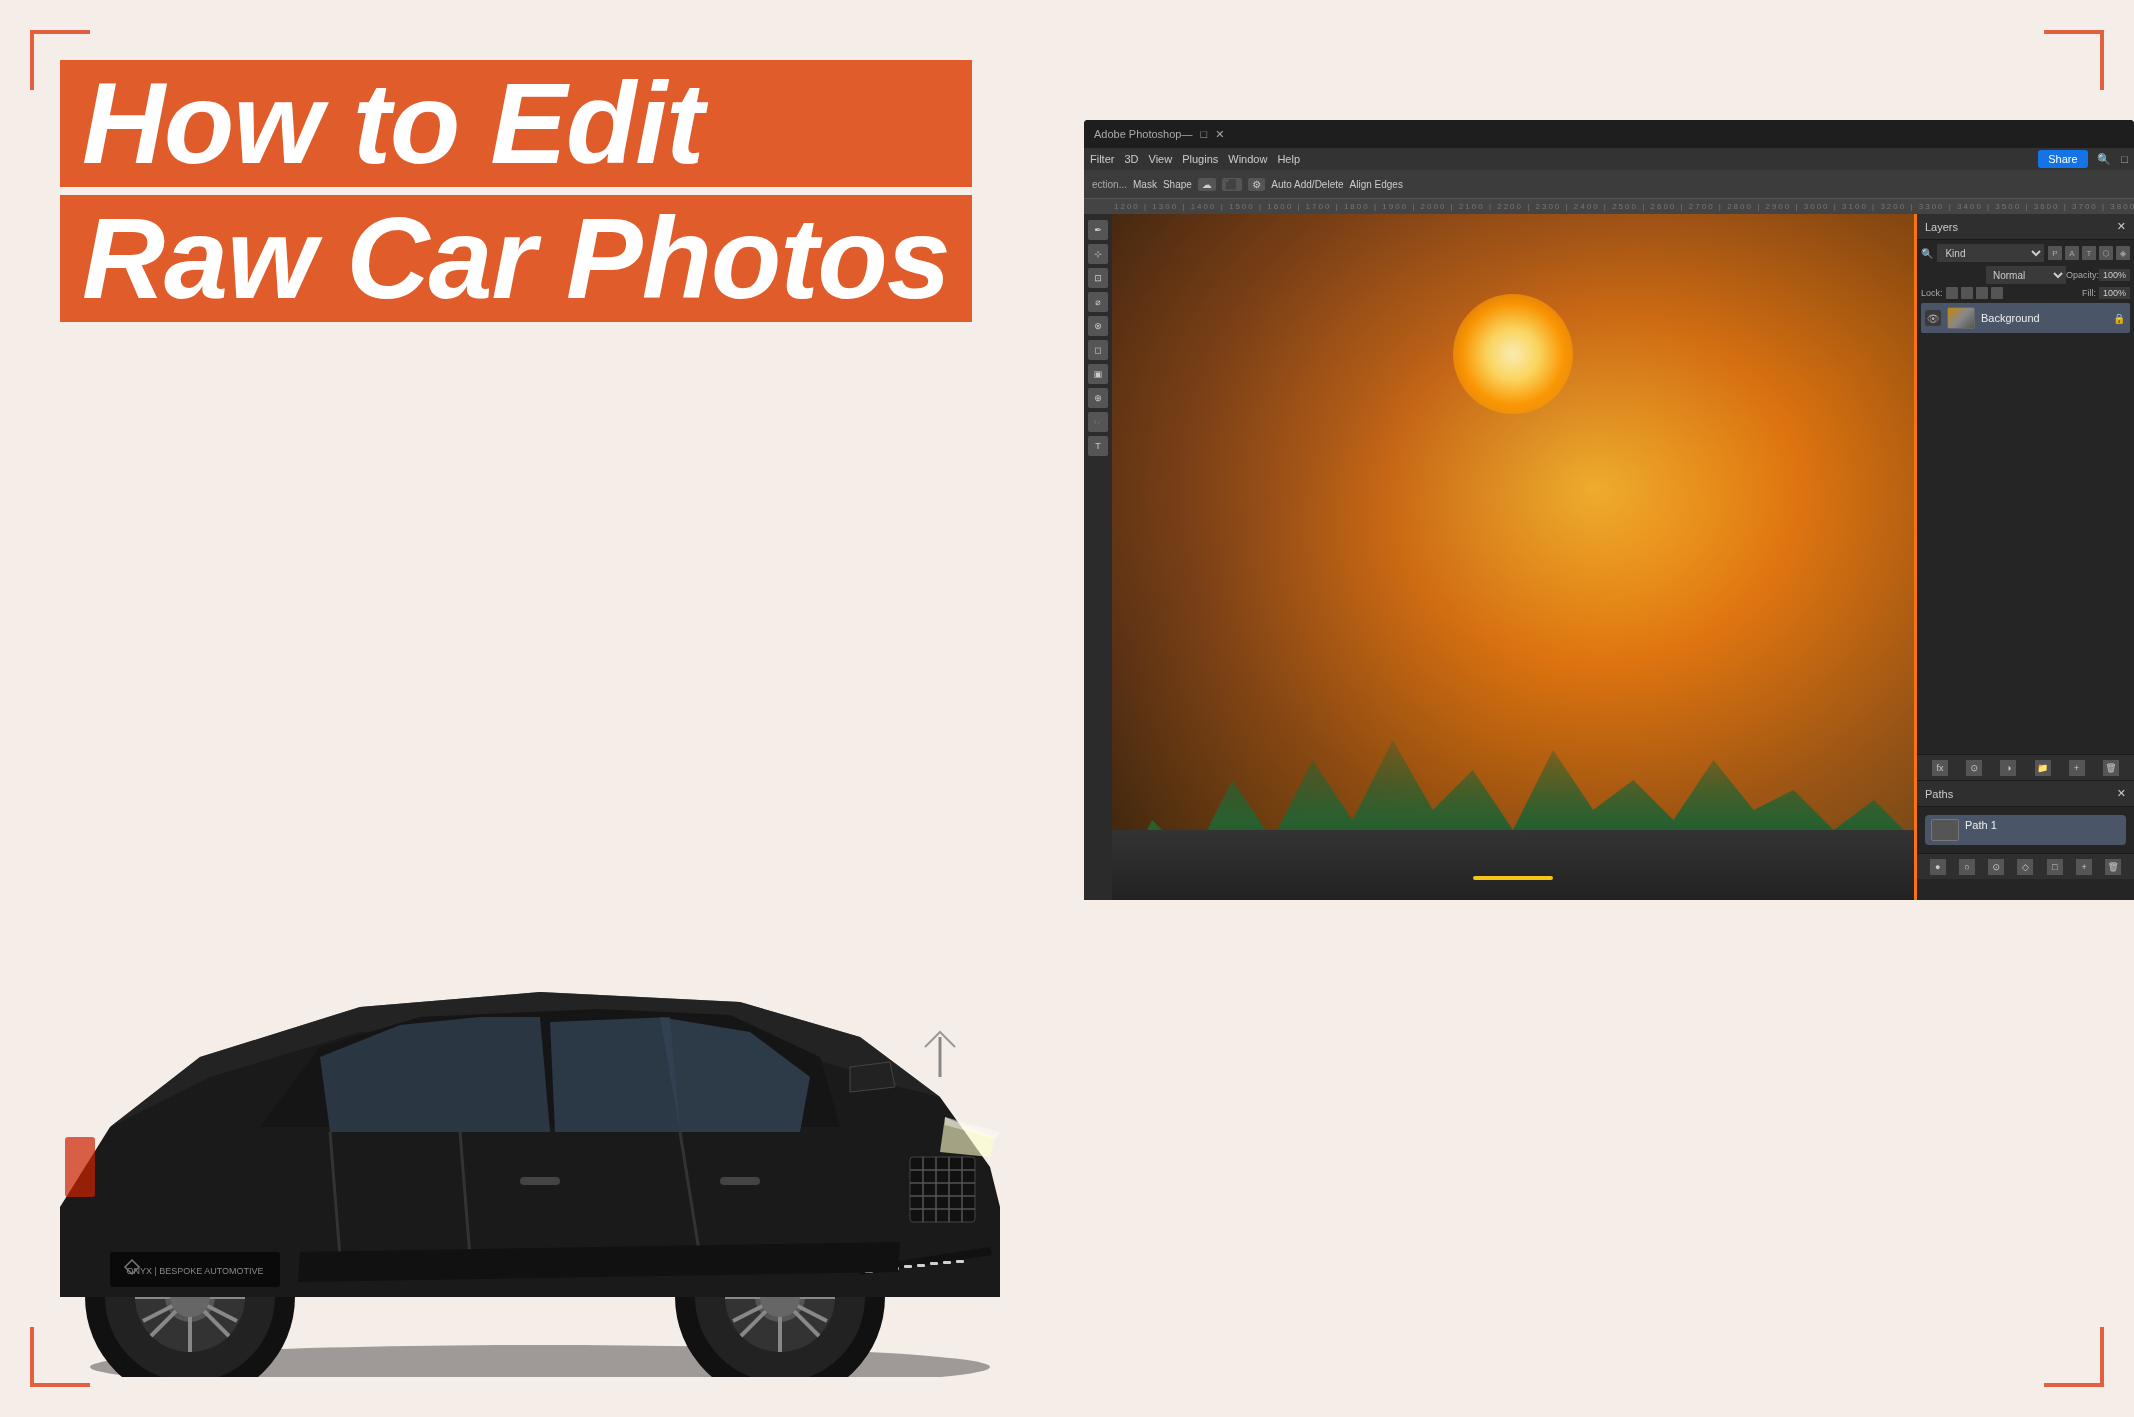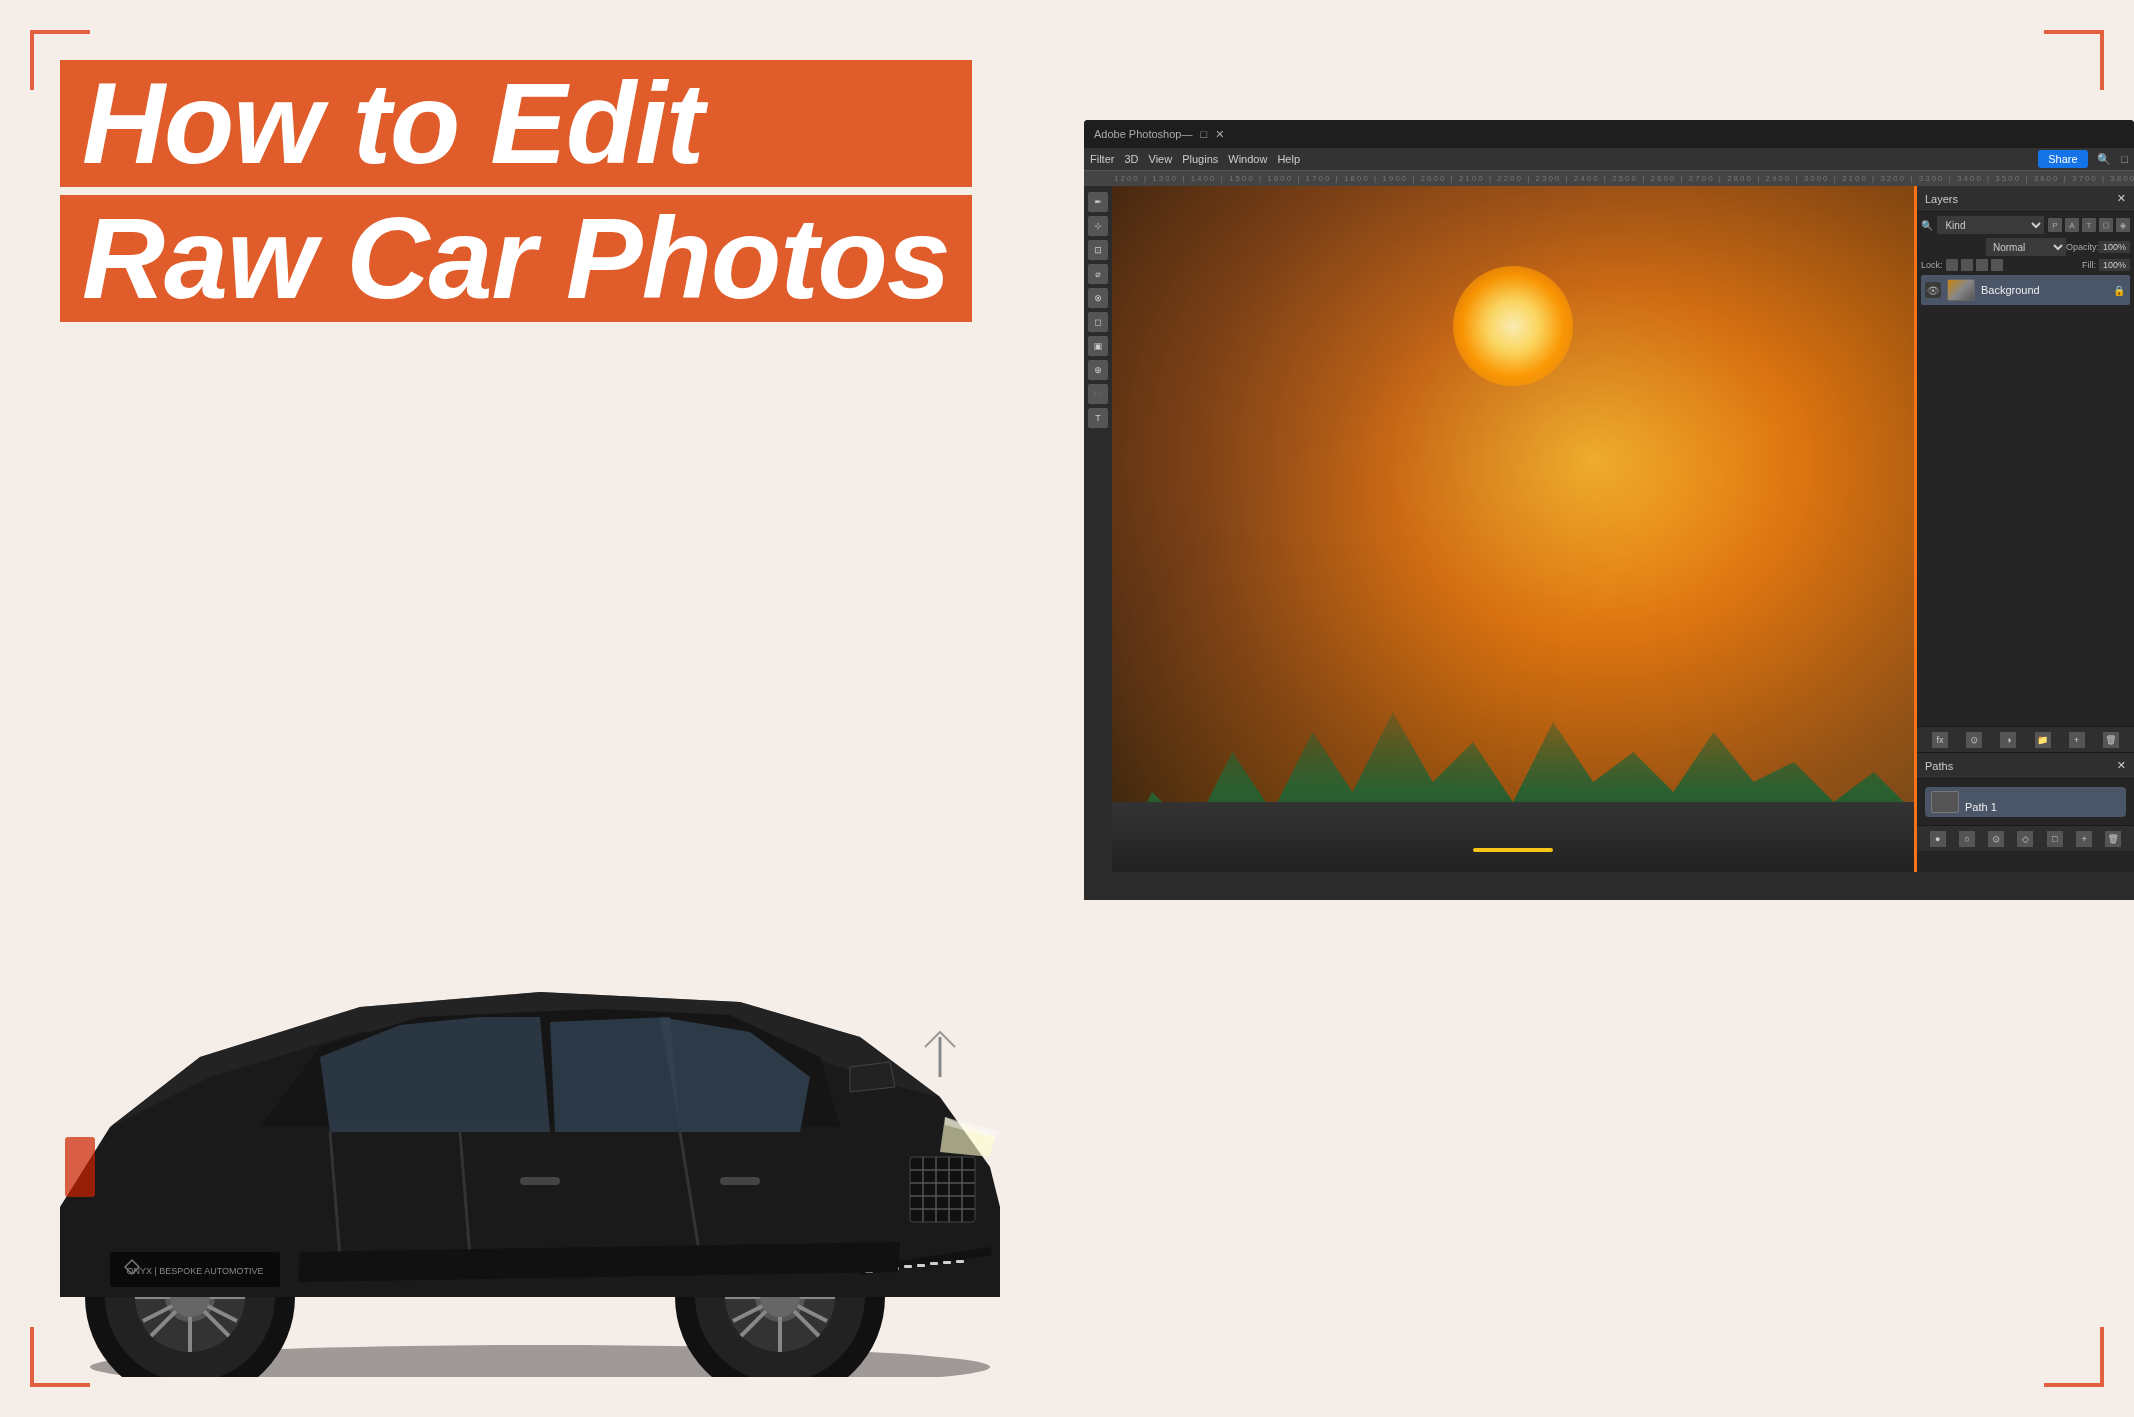--- a/index.html
+++ b/index.html
@@ -305,21 +305,21 @@
 
     
     .ps-paths-panel {
       height: 120px;
       background: #252525;
       border-top: 1px solid #1a1a1a;
     }
 
     .ps-path-item {
       display: flex;
-      align-items: flex-end;
+      align-items: flex-start;
       gap: 6px;
       padding: 4px 6px;
       background: #4a5568;
       margin: 4px;
       border-radius: 4px;
     }
 
     .ps-path-thumb {
       width: 28px;
       height: 22px;
@@ -436,20 +436,30 @@
     <span style="cursor:pointer">3D</span>
     <span style="cursor:pointer">View</span>
     <span style="cursor:pointer">Plugins</span>
     <span style="cursor:pointer">Window</span>
     <span style="cursor:pointer">Help</span>
     <button class="ps-share-btn">Share</button>
     <span style="color:#aaa;cursor:pointer">🔍</span>
     <span style="color:#aaa;cursor:pointer">□</span>
   </div>
 
+  <div class="ps-toolbar-bar">
+    <span style="color:#aaa;font-size:10px">ection...</span>
+    <span style="cursor:pointer">Mask</span>
+    <span style="cursor:pointer">Shape</span>
+    <span style="background:#555;padding:1px 4px;border-radius:2px">☁</span>
+    <span style="background:#555;padding:1px 4px;border-radius:2px">⬛</span>
+    <span style="background:#555;padding:1px 4px;border-radius:2px">⚙</span>
+    <span style="cursor:pointer">Auto Add/Delete</span>
+    <span style="cursor:pointer">Align Edges</span>
+  </div>
 
   <div class="ps-ruler">
     <span style="font-size:8px;color:#777;letter-spacing:2px">1200 | 1300 | 1400 | 1500 | 1600 | 1700 | 1800 | 1900 | 2000 | 2100 | 2200 | 2300 | 2400 | 2500 | 2600 | 2700 | 2800 | 2900 | 3000 | 3100 | 3200 | 3300 | 3400 | 3500 | 3600 | 3700 | 3800 | 3900 | 4000 | 4100 | 4200 | 4300 | 4400 | 4500</span>
   </div>
 
   <div class="ps-body">
 
     <div class="ps-left-tools">
       <div class="ps-tool-icon">✒</div>
       <div class="ps-tool-icon">⊹</div>

